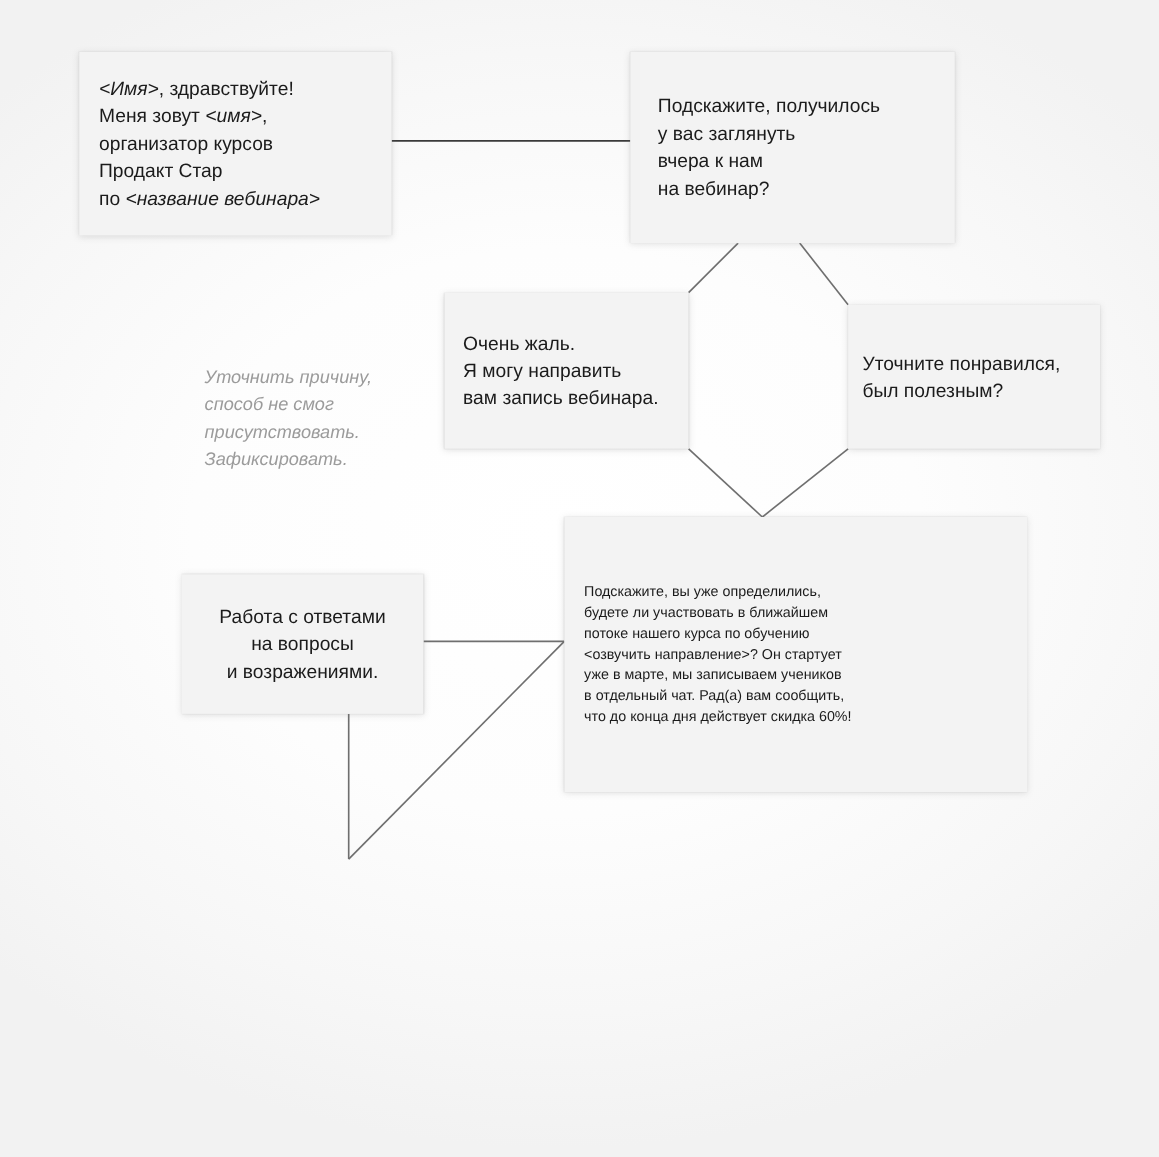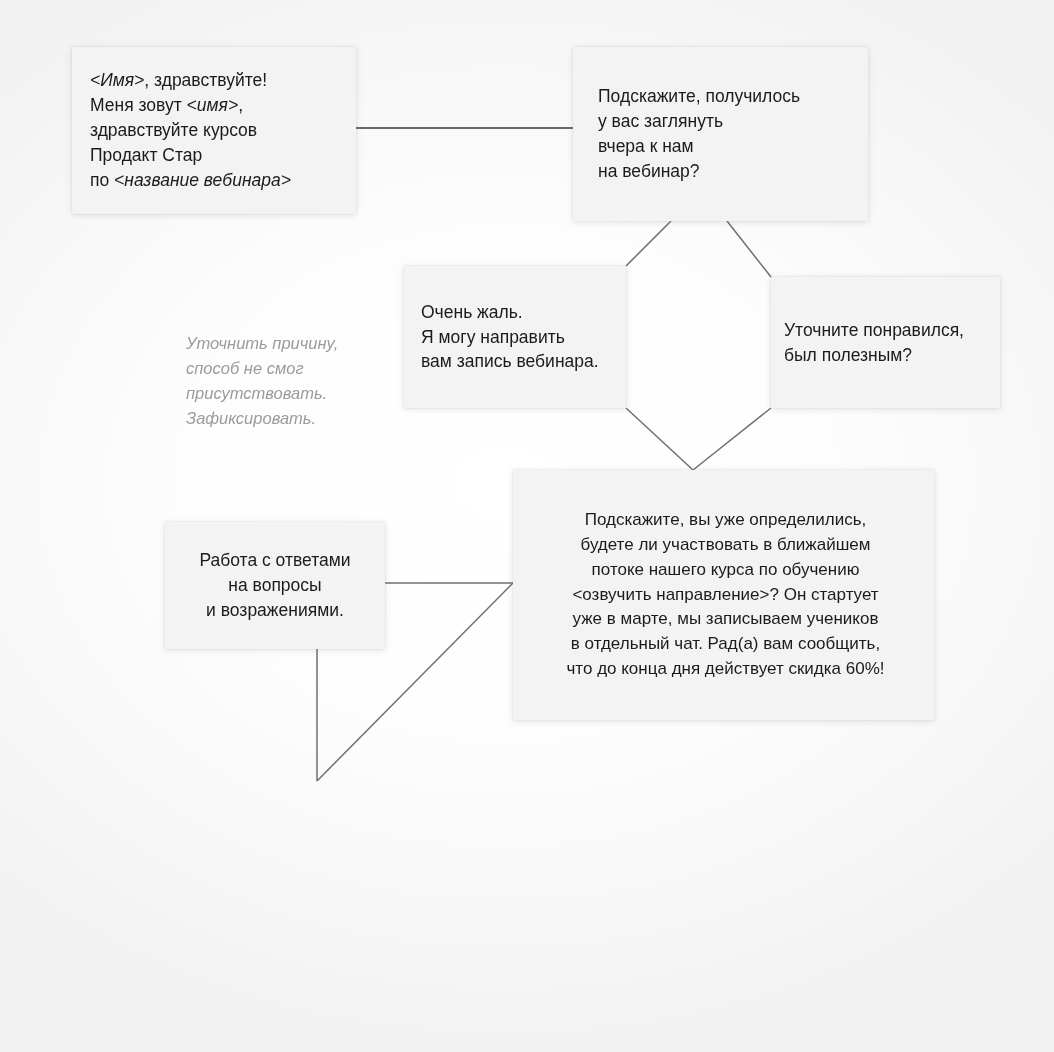--- a/index.html
+++ b/index.html
@@ -56,21 +56,21 @@
   }
   
   #node-greeting   { left: 72px;  top: 47px;  width: 284px; height: 167px; padding: 0 0 0 18px; }
   #node-attended   { left: 573px; top: 47px;  width: 295px; height: 174px; padding: 0 0 0 25px; }
   #node-sorry      { left: 404px; top: 266px; width: 222px; height: 142px; padding: 0 0 0 17px; }
   #node-liked      { left: 771px; top: 277px; width: 229px; height: 131px; padding: 0 0 0 13px; }
   #node-offer      { left: 513px; top: 470px; width: 421px; height: 250px; padding: 0 14px 0 18px; }
   #node-objections { left: 165px; top: 522px; width: 220px; height: 127px; padding: 0; }
   #node-payment    { left: 165px; top: 781px; width: 365px; height: 212px; padding: 0 0 0 16px; }
 
-  #node-offer { font-size: 17px; line-height: 1.46; text-align: center; }
+  #node-offer { font-size: 13px; line-height: 1.46; }
   #node-payment { font-size: 19px; line-height: 1.45; }
 
   .annotation {
     position: absolute;
     color: #9b9b9b;
     font-style: italic;
     font-size: 16.5px;
     line-height: 1.52;
     white-space: pre-line;
     font-family: "Liberation Sans", sans-serif;
@@ -97,21 +97,21 @@
     <line x1="771" y1="408" x2="693" y2="470" stroke="#6f6f6f" stroke-width="1.5"></line>
 
     <line x1="385" y1="583" x2="513" y2="583" stroke="#6f6f6f" stroke-width="1.5"></line>
 
     <line x1="317" y1="649" x2="317" y2="781" stroke="#6f6f6f" stroke-width="1.5"></line>
 
     <line x1="513" y1="583" x2="317" y2="781" stroke="#6f6f6f" stroke-width="1.5"></line>
   </svg>
 
   <div class="node left-text" id="node-greeting">
-    <div class="txt"><span class="ital">&lt;Имя&gt;</span><span>, здравствуйте!</span><br><span>Меня зовут </span><span class="ital">&lt;имя&gt;</span><span>,</span><br><span>здравствуйте курсов</span><br><span>Продакт Стар</span><br><span>по </span><span class="ital">&lt;название вебинара&gt;</span></div>
+    <div class="txt"><span class="ital">&lt;Имя&gt;</span><span>, здравствуйте!</span><br><span>Меня зовут </span><span class="ital">&lt;имя&gt;</span><span>,</span><br><span>организатор курсов</span><br><span>Продакт Стар</span><br><span>по </span><span class="ital">&lt;название вебинара&gt;</span></div>
   </div>
 
   <div class="node left-text" id="node-attended">
     <span class="txt">Подскажите, получилось
 у вас заглянуть
 вчера к нам
 на вебинар?</span>
   </div>
 
   <div class="node left-text" id="node-sorry">

